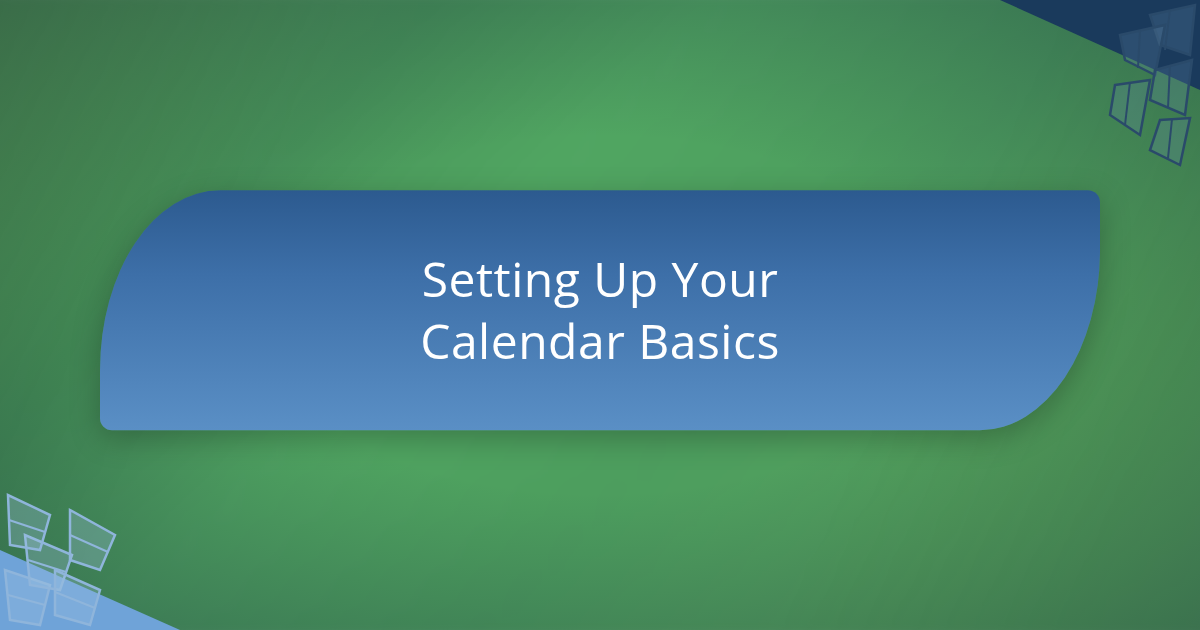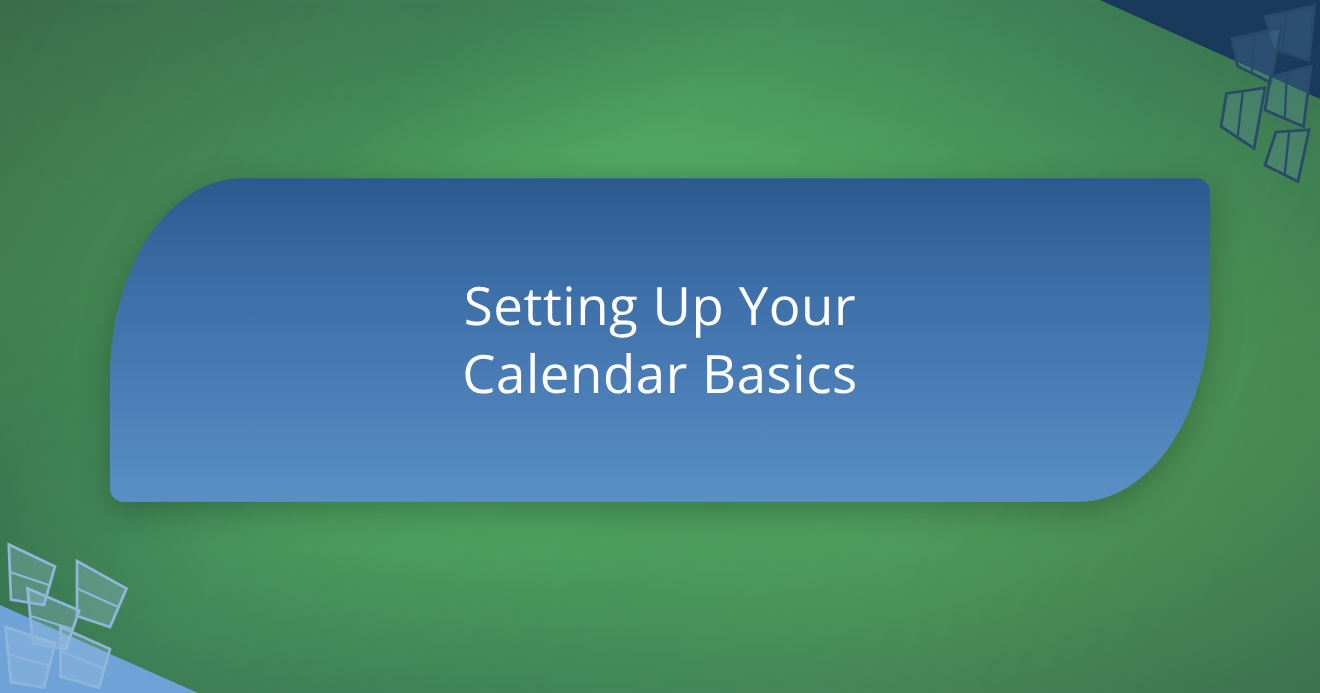--- a/index.html
+++ b/index.html
@@ -115,21 +115,21 @@
       bottom: 0;
       left: 0;
     }
     
     .title-banner {
       position: absolute;
       top: 50%;
       left: 50%;
       transform: translate(-50%, -52%);
       width: 1000px;
-      height: 294px;
+      height: 240px;
       background: linear-gradient(180deg, #2c5a8f 0%, #3d6fa8 35%, #5a8fc5 100%);
       border-top-left-radius: 120px 180px;
       border-bottom-right-radius: 120px 180px;
       border-top-right-radius: 12px;
       border-bottom-left-radius: 12px;
       display: flex;
       align-items: center;
       justify-content: center;
       box-shadow: 0 8px 30px rgba(0, 0, 0, 0.25);
     }

